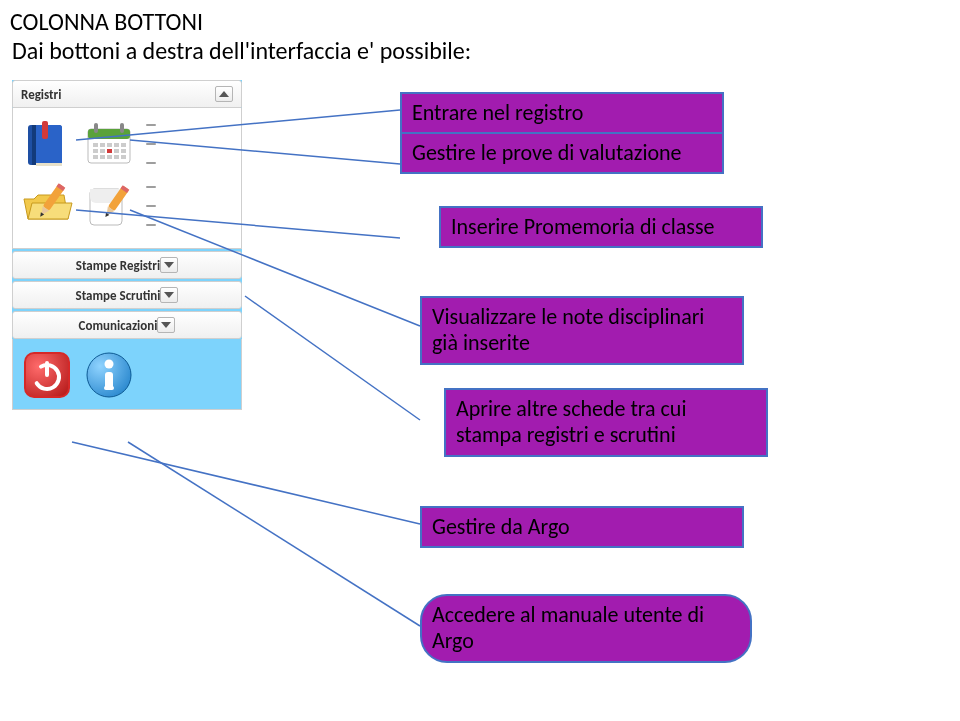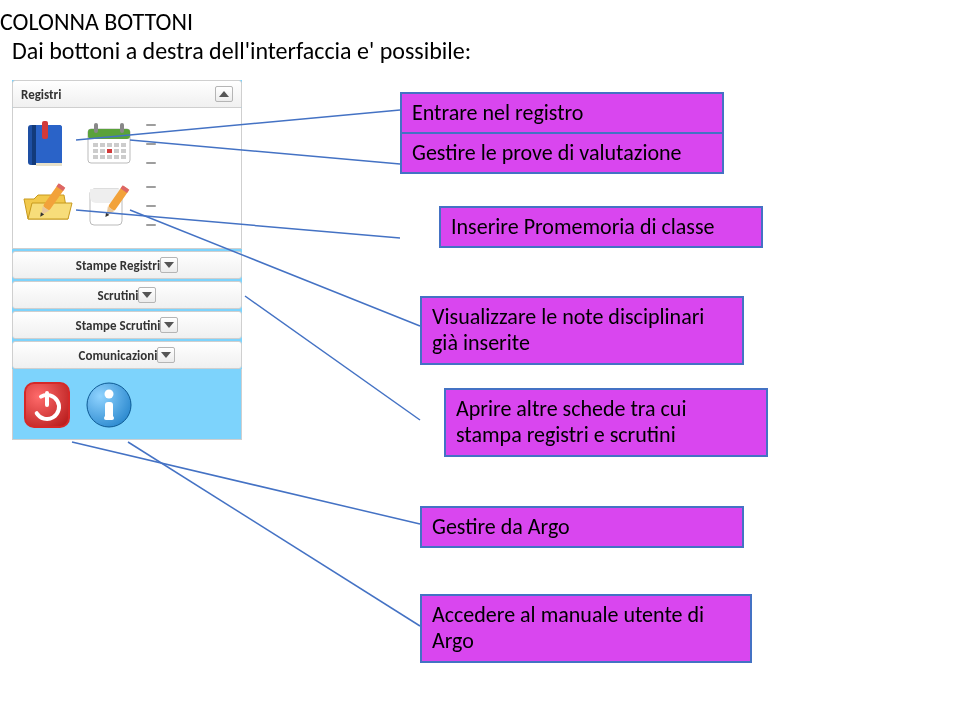--- a/index.html
+++ b/index.html
@@ -8,21 +8,21 @@
     font-family: Calibri, Arial, sans-serif;
     background: #fff;
     width: 960px;
     height: 721px;
     position: relative;
     overflow: hidden;
   }
   .title {
     position: absolute;
     top: 6px;
-    left: 0;
+    left: 10px;
     font-size: 24px;
     color: #000;
     line-height: 1.3;
   }
   .subtitle {
     position: absolute;
     top: 36px;
     left: 12px;
     font-size: 24px;
     color: #000;
@@ -108,21 +108,21 @@
     gap: 6px;
     padding: 8px 6px 6px 6px;
     border: 1px solid #cfcfcf;
     border-top: none;
   }
 
   
   .callout {
     position: absolute;
     border: 2.5px solid #4472c4;
-    background: #d946ef;
+    background: #a21caf;
     padding: 6px 10px 6px 10px;
     font-size: 22px;
     color: #000;
     width: 300px;
     line-height: 1.2;
   }
 
   
   svg.connectors {
     position: absolute;
@@ -219,28 +219,20 @@
       <div class="ministack">
         <div class="line"></div>
           <div class="line"></div>
           <div class="line"></div>
       </div>
     </div>
   </div>
 
   <div class="menu-item">
     <span>Stampe Registri</span>
-    <span class="collapse-toggle">
-      <svg width="10" height="6" viewBox="0 0 10 6">
-          <path d="M0 0 L5 6 L10 0 Z" fill="#555"></path>
-        </svg>
-    </span>
-  </div>
-  <div class="menu-item">
-    <span>Scrutini</span>
     <span class="collapse-toggle">
       <svg width="10" height="6" viewBox="0 0 10 6">
           <path d="M0 0 L5 6 L10 0 Z" fill="#555"></path>
         </svg>
     </span>
   </div>
   <div class="menu-item">
     <span>Stampe Scrutini</span>
     <span class="collapse-toggle">
       <svg width="10" height="6" viewBox="0 0 10 6">
@@ -290,21 +282,21 @@
   </div>
 
 </div>
 
 <div class="callout" style="top:92px; left:400px; width:300px;">Entrare nel registro</div>
 <div class="callout" style="top:132px; left:400px; width:300px;">Gestire le prove di valutazione</div>
 <div class="callout" style="top:206px; left:400px; width:300px;margin-left:39px;">Inserire Promemoria di classe</div>
 <div class="callout" style="top:296px; left:420px; width:300px;">Visualizzare le note disciplinari già inserite</div>
 <div class="callout" style="top:388px; left:444px; width:300px;">Aprire altre schede tra cui stampa registri e scrutini</div>
 <div class="callout" style="top:506px; left:420px; width:300px;">Gestire da Argo</div>
-<div class="callout" style="top:594px; left:420px; width:308px;">Accedere al manuale utente di Argo</div>
+<div class="callout" style="top:594px; left:420px; width:308px;border-radius:27px;">Accedere al manuale utente di Argo</div>
 
 <svg class="connectors">
   <g stroke="#4472c4" stroke-width="1.5" fill="none">
     <line x1="76" y1="140" x2="400" y2="110"></line>
     <line x1="130" y1="140" x2="400" y2="164"></line>
     <line x1="76" y1="210" x2="400" y2="238"></line>
     <line x1="130" y1="210" x2="420" y2="326"></line>
     <line x1="245" y1="296" x2="420" y2="420"></line>
     <line x1="72" y1="442" x2="420" y2="524"></line>
     <line x1="128" y1="442" x2="420" y2="626"></line>

